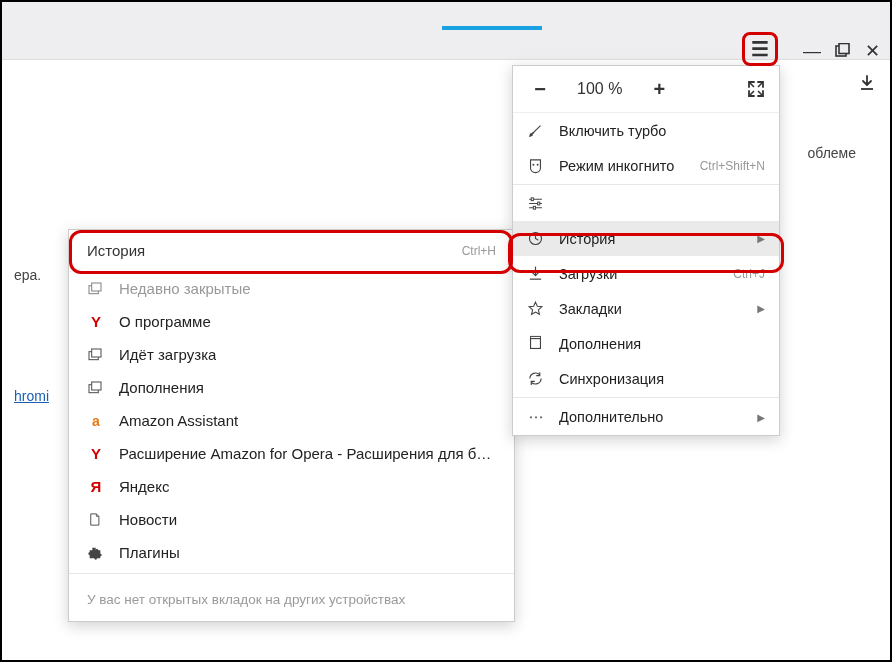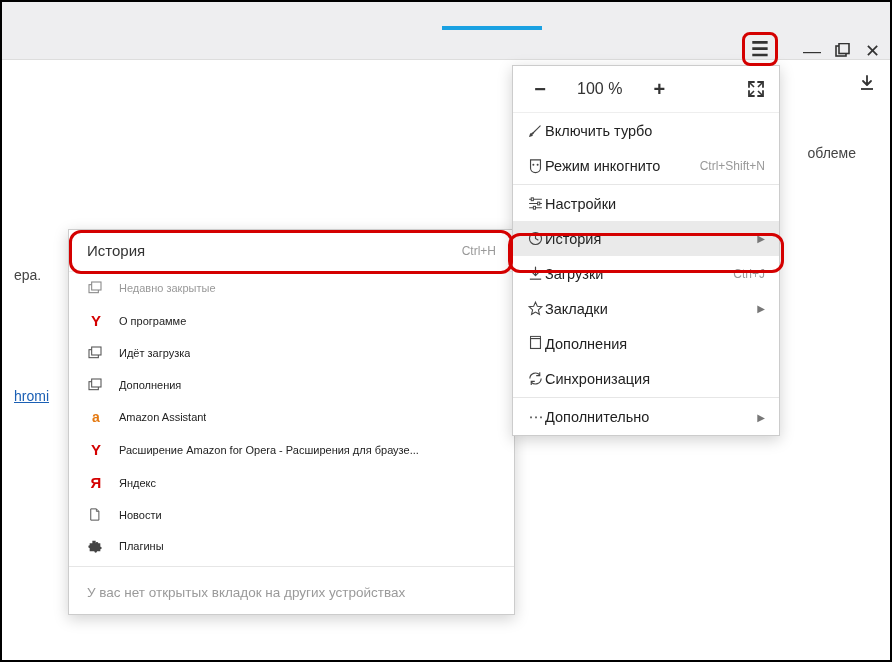--- a/index.html
+++ b/index.html
@@ -79,20 +79,21 @@
     }
     .zoom-btn { width:26px; height:26px; display:flex; align-items:center; justify-content:center; font-size:20px; font-weight:bold; cursor:pointer; }
     .zoom-val { flex:0 0 auto; margin:0 24px; font-size:16px; }
     .spacer { flex:1; }
     .fullscreen { font-size:16px; }
 
     .menu-item {
       display:flex; align-items:center;
       padding: 9px 14px;
       cursor: pointer;
+      gap:14px;
     }
     .menu-item.selected { background:#eaeaea; }
     .mi-icon { width:18px; flex:0 0 18px; text-align:center; font-size:15px; color:#444; }
     .mi-label { flex:1; font-size:14.5px; color:#222; }
     .mi-hint { font-size:12px; color:#999; }
     .mi-arrow { font-size:10px; color:#777; }
     .menu-sep { height:1px; background:#e6e6e6; margin: 1px 0; }
 
     .highlight-ring {
       position:absolute;
@@ -129,21 +130,21 @@
     .sub-header .hint { font-size:12px; color:#999; }
     .sub-item {
       display:flex; align-items:center;
       gap:14px;
       padding: 8px 18px;
       cursor:pointer;
     }
     .si-icon { width:18px; flex:0 0 18px; text-align:center; font-size:15px; color:#555; }
     .si-icon.red { color:#d40000; font-weight:bold; }
     .si-icon.orange { color:#e47911; font-weight:bold; font-size:14px; }
-    .si-label { font-size:11px; color:#222; white-space:nowrap; overflow:hidden; text-overflow:ellipsis; }
+    .si-label { font-size:15px; color:#222; white-space:nowrap; overflow:hidden; text-overflow:ellipsis; }
     .sub-sep { height:1px; background:#e6e6e6; margin:4px 0; }
     .sub-footer {
       padding: 14px 18px;
       font-size:13.5px;
       color:#9a9a9a;
     }
 
     svg { display:block; }
   </style>
 </head>
@@ -219,21 +220,20 @@
 
   <div class="menu-item">
     <span class="mi-icon">
       <svg width="17" height="17" viewBox="0 0 24 24">
           <path d="M3 6h18M3 12h18M3 18h18" stroke="#444" stroke-width="1.6"></path>
           <rect x="6" y="4" width="3" height="4" fill="#fff" stroke="#444" stroke-width="1.4"></rect>
           <rect x="15" y="10" width="3" height="4" fill="#fff" stroke="#444" stroke-width="1.4"></rect>
           <rect x="9" y="16" width="3" height="4" fill="#fff" stroke="#444" stroke-width="1.4"></rect>
         </svg>
     </span>
-    <span class="mi-label">Настройки</span>
   </div>
   <div class="menu-item selected">
     <span class="mi-icon">
       <svg width="17" height="17" viewBox="0 0 24 24">
           <circle cx="12" cy="12" r="8.5" fill="none" stroke="#444" stroke-width="1.6"></circle>
           <path d="M12 7v5l3.5 2" fill="none" stroke="#444" stroke-width="1.6" stroke-linecap="round"></path>
         </svg>
     </span>
     <span class="mi-label">История</span>
     <span class="mi-arrow">▶</span>

